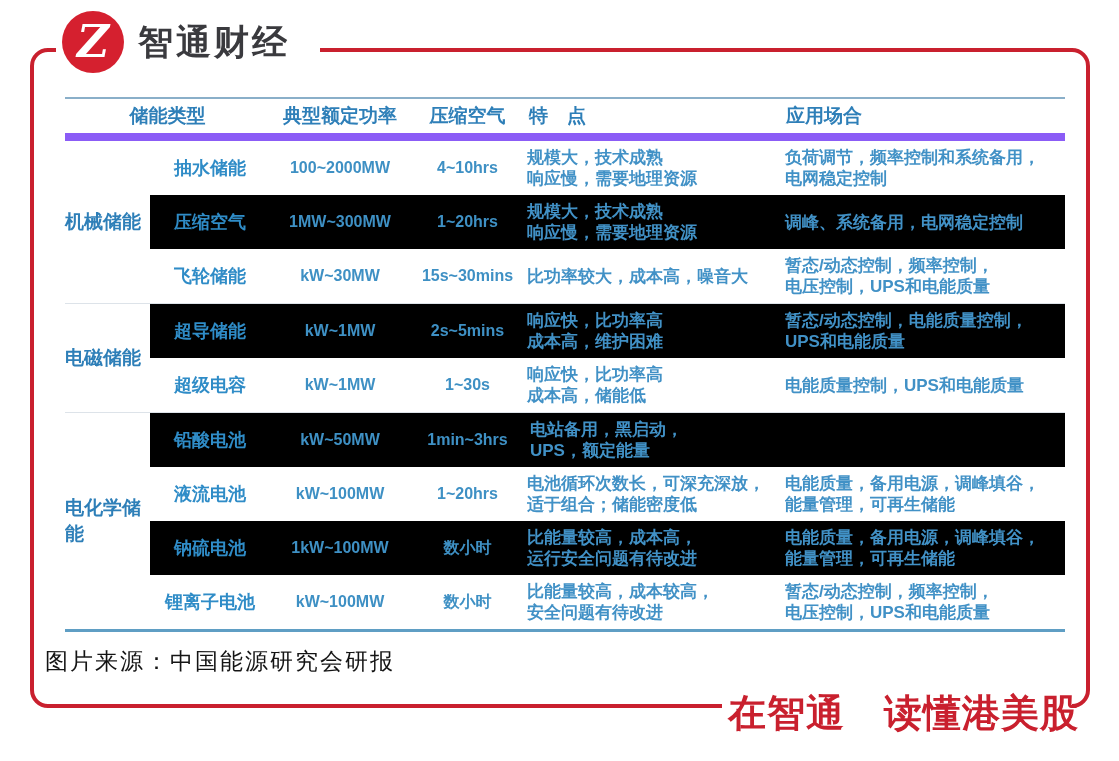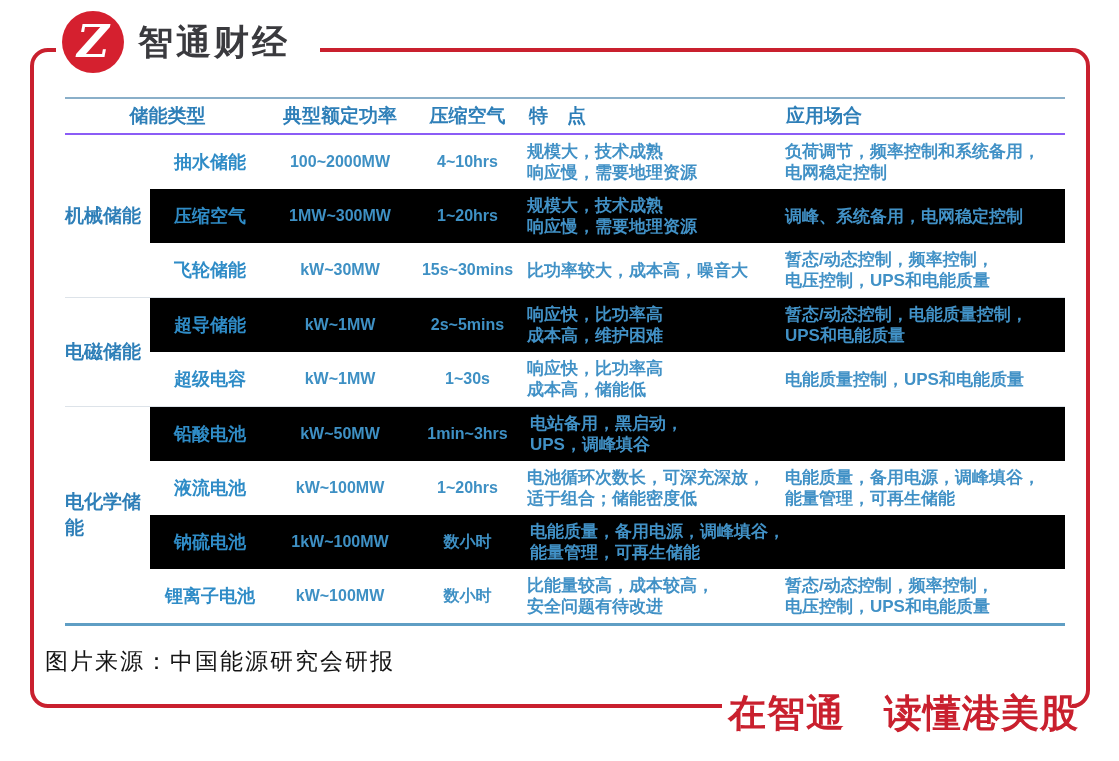--- a/index.html
+++ b/index.html
@@ -14,21 +14,21 @@
   
   .logo{position:absolute;left:62px;top:11px;display:flex;align-items:center;z-index:3;}
   .logo-circle{width:62px;height:62px;border-radius:50%;background:#d5202f;color:#fff;
                display:flex;align-items:center;justify-content:center;
                font-family:"DejaVu Serif","Liberation Serif",serif;
                font-weight:700;font-style:italic;font-size:44px;line-height:1;}
   .brand-name{margin-left:14px;font-size:35px;font-weight:700;color:#3a3a3e;letter-spacing:3px;}
   
   .table{position:absolute;left:65px;top:97px;width:1000px;z-index:3;}
   .thead{display:flex;height:34px;align-items:center;border-top:2px solid #8aafc9;
-         border-bottom:2px solid #8b5cf6;color:#2e7fb8;font-weight:700;font-size:19px;}
+         border-bottom:8px solid #8b5cf6;color:#2e7fb8;font-weight:700;font-size:19px;}
   .h-type{width:205px;text-align:center;}
   .h-power{width:140px;text-align:center;}
   .h-energy{width:115px;text-align:center;}
   .h-feat{width:255px;padding-left:4px;box-sizing:border-box;}
   .h-app{width:285px;padding-left:6px;box-sizing:border-box;}
   .tbody{border-bottom:3px solid #5f9ec4;}
   .tgroup{display:flex;}
   .tgroup + .tgroup{border-top:1px solid #dde3e9;}
   .c-group{width:85px;display:flex;align-items:center;justify-content:flex-start;
            font-weight:700;font-size:19px;color:#2e7fb8;}
@@ -187,21 +187,21 @@
                 <div>铅酸电池</div>
               </div>
               <div class="cell c-power">
                 <div>kW~50MW</div>
               </div>
               <div class="cell c-energy">
                 <div>1min~3hrs</div>
               </div>
               <div class="cell c-app">
                 <div>电站备用，黑启动，</div>
-                <div>UPS，调峰填谷</div>
+                <div>UPS，额定能量</div>
               </div>
             </div>
             <div class="trow">
               <div class="cell c-type">
                 <div>液流电池</div>
               </div>
               <div class="cell c-power">
                 <div>kW~100MW</div>
               </div>
               <div class="cell c-energy">
@@ -218,20 +218,24 @@
             </div>
             <div class="trow shaded">
               <div class="cell c-type">
                 <div>钠硫电池</div>
               </div>
               <div class="cell c-power">
                 <div>1kW~100MW</div>
               </div>
               <div class="cell c-energy">
                 <div>数小时</div>
+              </div>
+              <div class="cell c-feat">
+                <div>比能量较高，成本高，</div>
+                <div>运行安全问题有待改进</div>
               </div>
               <div class="cell c-app">
                 <div>电能质量，备用电源，调峰填谷，</div>
                 <div>能量管理，可再生储能</div>
               </div>
             </div>
             <div class="trow">
               <div class="cell c-type">
                 <div>锂离子电池</div>
               </div>

